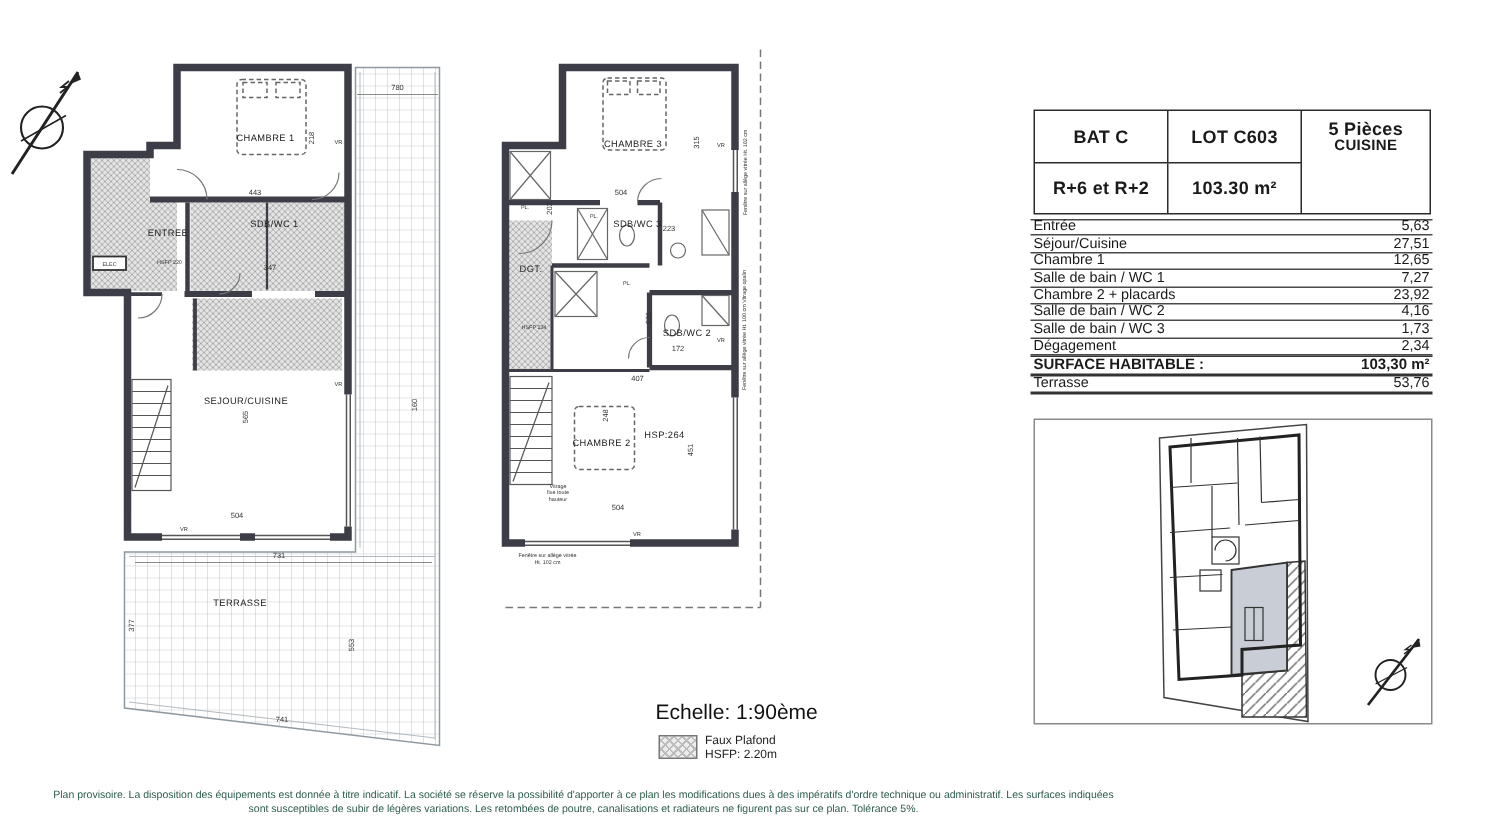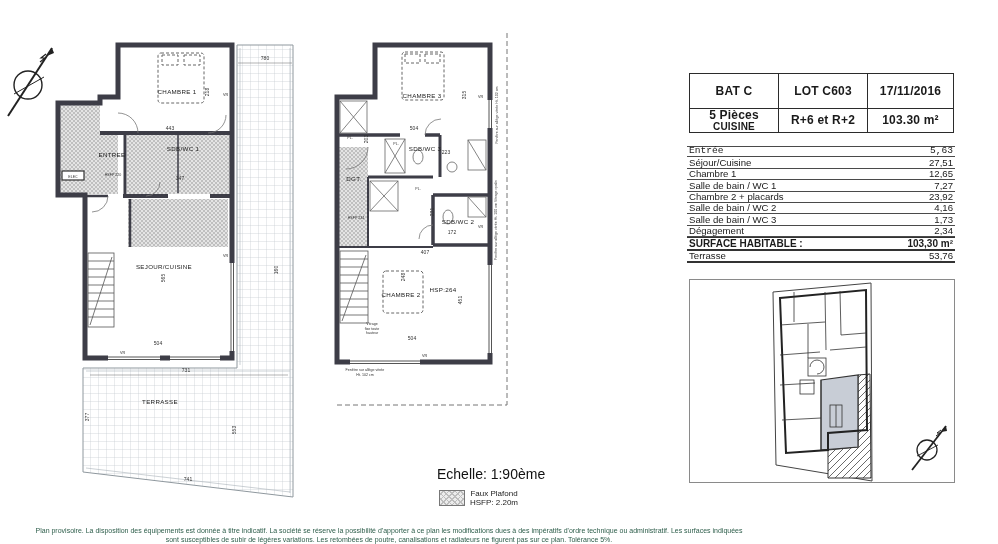--- a/index.html
+++ b/index.html
@@ -1,52 +1,52 @@
 <!DOCTYPE html>
 <html><head>
 <meta charset="utf-8">
 <style>
   * { margin:0; padding:0; box-sizing:border-box; }
   html,body { width:998px; height:544px; background:#ffffff; overflow:hidden;
               font-family:"Liberation Sans", sans-serif; color:#1a1a1a; position:relative; }
   .abs { position:absolute; }
 
   
-  .hdr-table { left:689px; top:73px; width:265px; height:60px;
+  .hdr-table { left:689px; top:73px; width:265px; height:70px;
                display:grid; grid-template-columns:89px 89px 1fr; grid-template-rows:35px 1fr;
                border:1.5px solid #2b2b2b; background:#fff; }
   .hdr-cell { border-right:1px solid #2b2b2b; border-bottom:1px solid #2b2b2b;
               display:flex; flex-direction:column; align-items:center; justify-content:center;
               font-size:12px; font-weight:600; letter-spacing:.2px; text-align:center; line-height:1.05; }
   .hdr-cell:nth-child(3n) { border-right:none; }
   .hdr-cell.last-row { border-bottom:none; }
   .hdr-sub { font-size:10px; font-weight:600; }
 
   
   .rooms { left:687px; top:146px; width:268px; }
   .room-row { display:flex; justify-content:space-between; align-items:flex-end;
               height:11.4px; border-bottom:1px solid #4a4a4a; font-size:9.6px; line-height:10px; }
-  .room-row:first-child { border-top:1px solid #4a4a4a;font-family:Liberation Mono, monospace; }
+  .room-row:first-child { border-top:1px solid #4a4a4a; }
   .room-row .lbl { padding-left:2px; }
   .room-row .val { padding-right:2px; }
   .total-row { display:flex; justify-content:space-between; align-items:center;
                height:13.5px; border-bottom:2px solid #333; border-top:1px solid #333;
                font-size:10px; font-weight:bold; }
   .total-row .lbl { padding-left:2px; } .total-row .val { padding-right:2px; }
   .terr-row { display:flex; justify-content:space-between; align-items:center;
               height:12.5px; border-bottom:2px solid #333; font-size:9.6px; }
   .terr-row .lbl { padding-left:2px; } .terr-row .val { padding-right:2px; }
 
   
   .keyplan-box { left:689px; top:279px; width:266px; height:204px;
                  border:1px solid #8a8a8a; background:#fff; }
 
   
   .scale-text { left:437px; top:466px; font-size:14px; color:#111; }
-  .legend { left:439px; top:489px; display:flex; align-items:center; gap:5px;text-align:center; }
+  .legend { left:439px; top:489px; display:flex; align-items:center; gap:5px; }
   .legend-swatch { width:26px; height:16px; border:1px solid #777; background:
       repeating-linear-gradient(45deg,#bdbdbd 0 1px,transparent 1px 4px),
       repeating-linear-gradient(-45deg,#bdbdbd 0 1px,#ececec 1px 4px); }
   .legend-txt { font-size:8px; line-height:9px; color:#222; }
 
   
   .disclaimer { left:0; top:527px; width:778px; text-align:center;
                 font-size:7px; line-height:8.6px; color:#2e5e4b; }
 
   svg text { font-family:"Liberation Sans", sans-serif; }
@@ -304,23 +304,20 @@
     <div>HSFP: 2.20m</div>
   </div>
 </div>
 
 <div class="abs hdr-table">
   <div class="hdr-cell">
       <span>BAT C</span>
     </div>
   <div class="hdr-cell">
       <span>LOT C603</span>
-    </div>
-  <div class="hdr-cell">
-      <span>17/11/2016</span>
     </div>
   <div class="hdr-cell last-row">
     <span>5 Pièces</span>
     <span class="hdr-sub">CUISINE</span>
   </div>
   <div class="hdr-cell last-row">
       <span>R+6 et R+2</span>
     </div>
   <div class="hdr-cell last-row">
       <span>103.30 m²</span>

